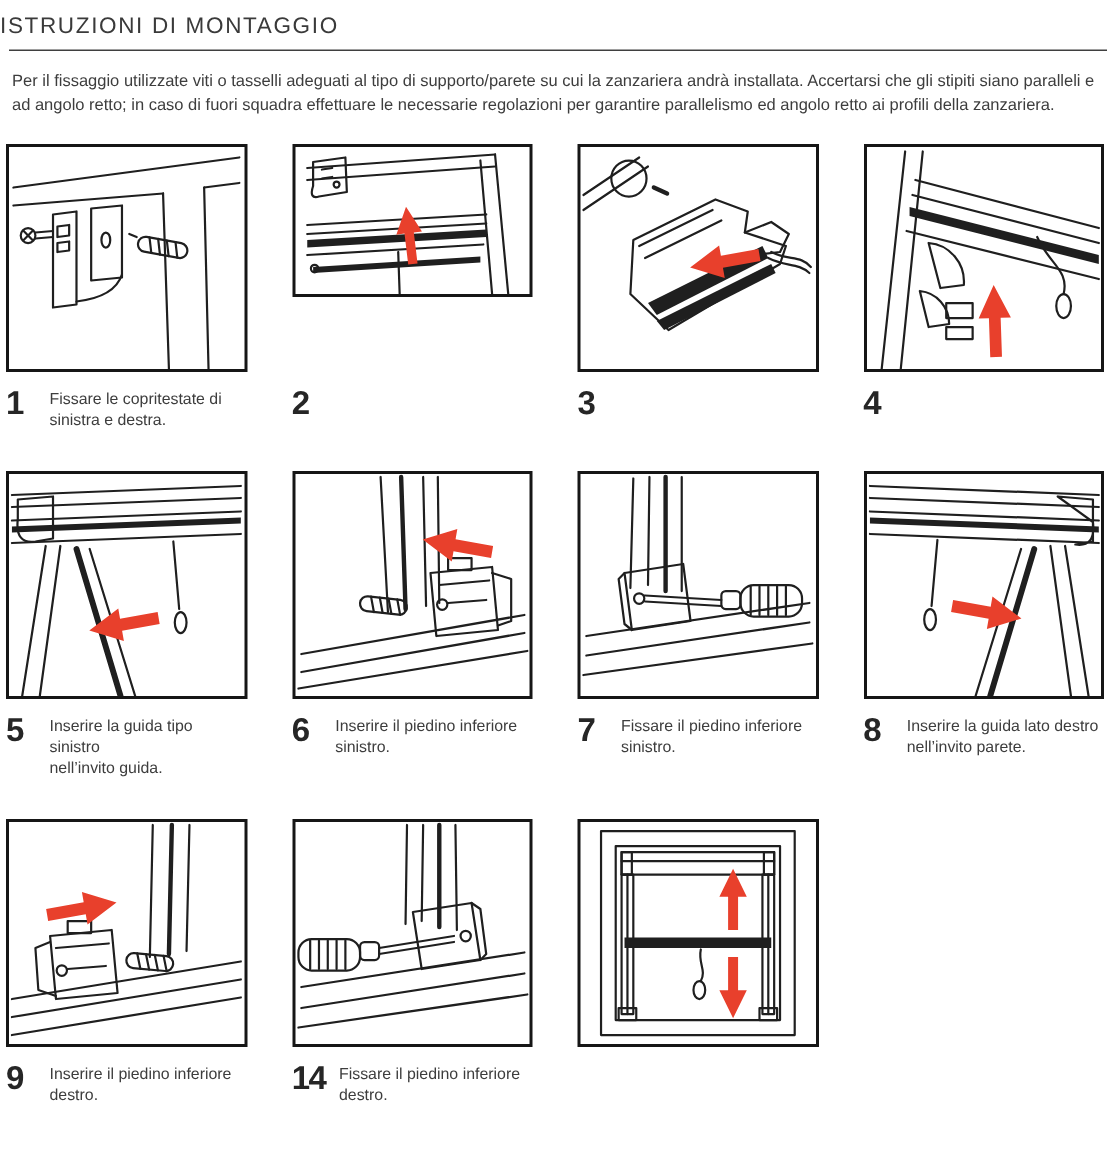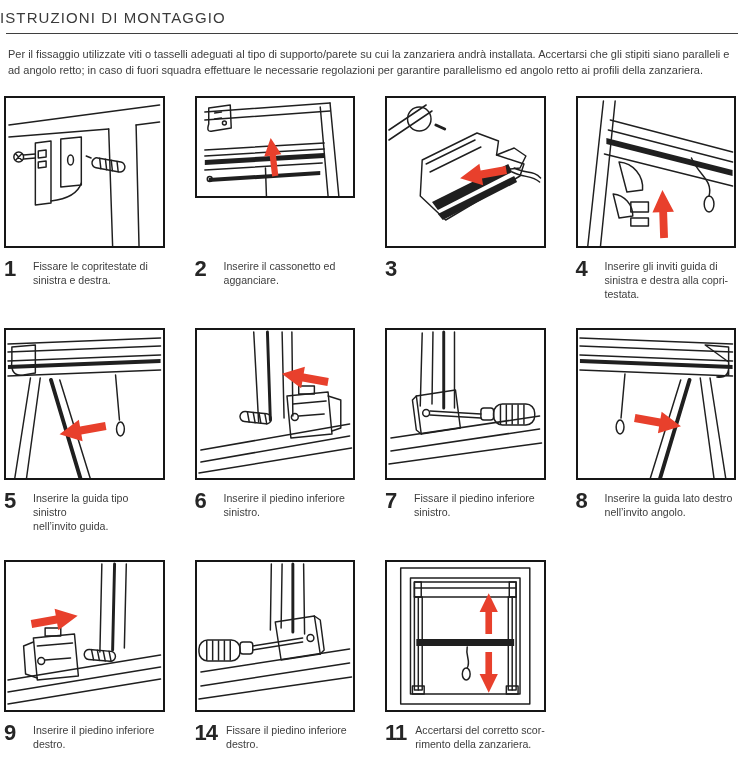--- a/index.html
+++ b/index.html
@@ -107,22 +107,20 @@
         <polygon fill="var(--line)" points="8,62 130,55 130,60 8,67"></polygon>
         <polygon fill="var(--line)" points="12,80 126,73 126,77 12,84"></polygon>
         <g>
           <polygon fill="var(--red)" transform="translate(80,78) rotate(-97) scale(0.8)" points="0,-4 26,-4 26,-11 48,0 26,11 26,4 0,4"></polygon>
         </g>
       </svg>
     </div>
       </div>
     <div class="cap">
       <span class="num">2</span>
-      <span class="txt">Inserire il cassonetto ed
-agganciare.</span>
     </div>
   </section>
 
   <section class="cell">
     <div class="fig">
         <div class="figbox">
       <svg viewBox="0 0 160 148" preserveAspectRatio="none" aria-hidden="true">
         <g class="ink">
           <path d="M2,32 L40,7"></path>
               <path d="M2,42 L46,13"></path>
@@ -167,23 +165,20 @@
         </g>
         <polygon fill="var(--line)" points="29,40 158,72 158,78 29,46"></polygon>
         <g>
           <polygon fill="var(--red)" transform="translate(88,140) rotate(-92)" points="0,-4 26,-4 26,-11 48,0 26,11 26,4 0,4"></polygon>
         </g>
       </svg>
     </div>
       </div>
     <div class="cap">
       <span class="num">4</span>
-      <span class="txt">Inserire gli inviti guida di
-sinistra e destra alla copri-
-testata.</span>
     </div>
   </section>
 
   <section class="cell">
     <div class="fig">
         <div class="figbox">
       <svg viewBox="0 0 160 148" preserveAspectRatio="none" aria-hidden="true">
         <g class="ink">
           <path d="M2,14 L158,8"></path>
               <path d="M2,22 L158,16"></path>
@@ -300,21 +295,21 @@
         <polygon fill="var(--line)" points="2,29 158,35 158,39 2,33"></polygon>
         <g>
           <polygon fill="var(--red)" transform="translate(58,88) rotate(10)" points="0,-4 26,-4 26,-11 48,0 26,11 26,4 0,4"></polygon>
         </g>
       </svg>
     </div>
       </div>
     <div class="cap">
       <span class="num">8</span>
       <span class="txt">Inserire la guida lato destro
-nell’invito angolo.</span>
+nell’invito parete.</span>
     </div>
   </section>
 
   <section class="cell">
     <div class="fig">
         <div class="figbox">
       <svg viewBox="0 0 160 148" preserveAspectRatio="none" aria-hidden="true">
         <g class="ink">
           <path d="M98,2 L96,90"></path>
               <path d="M111,2 L109,88" stroke-width="3"></path>
@@ -401,20 +396,15 @@
         <rect x="30" y="77" width="100" height="7" fill="var(--line)"></rect>
         <g>
           <polygon fill="var(--red)" transform="translate(104,72) rotate(-90) scale(0.85)" points="0,-4 26,-4 26,-11 48,0 26,11 26,4 0,4"></polygon>
         </g>
         <g>
           <polygon fill="var(--red)" transform="translate(104,90) rotate(90) scale(0.85)" points="0,-4 26,-4 26,-11 48,0 26,11 26,4 0,4"></polygon>
         </g>
       </svg>
     </div>
       </div>
-    <div class="cap">
-      <span class="num">11</span>
-      <span class="txt">Accertarsi del corretto scor-
-rimento della zanzariera.</span>
-    </div>
   </section>
 
 </main>
 
 </body></html>

